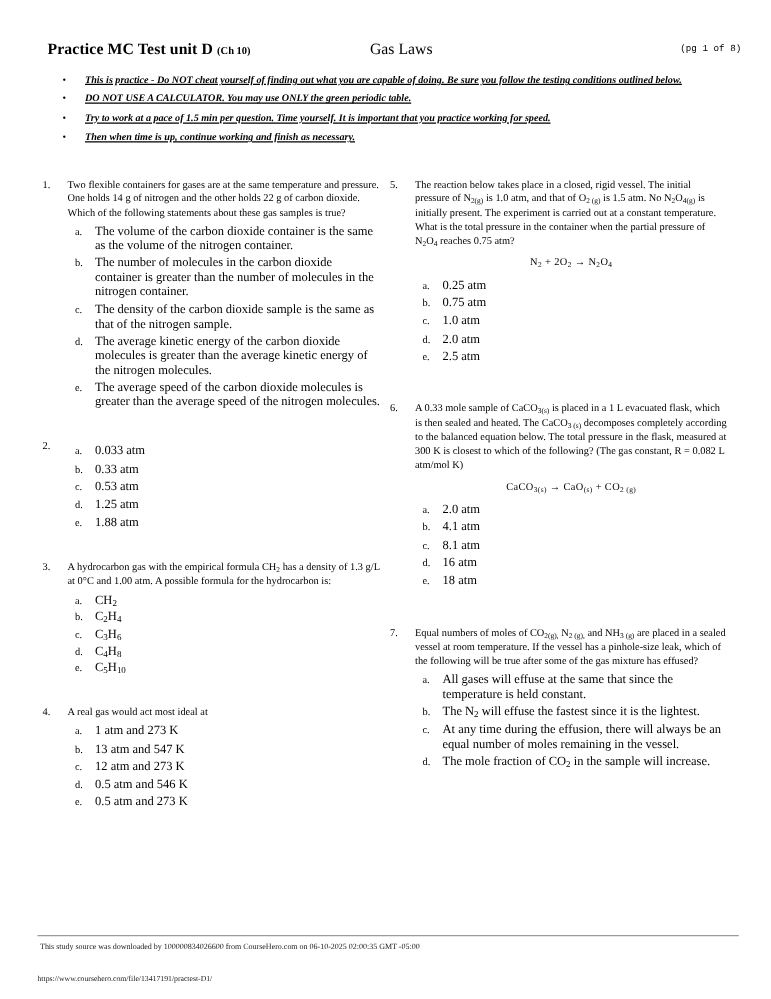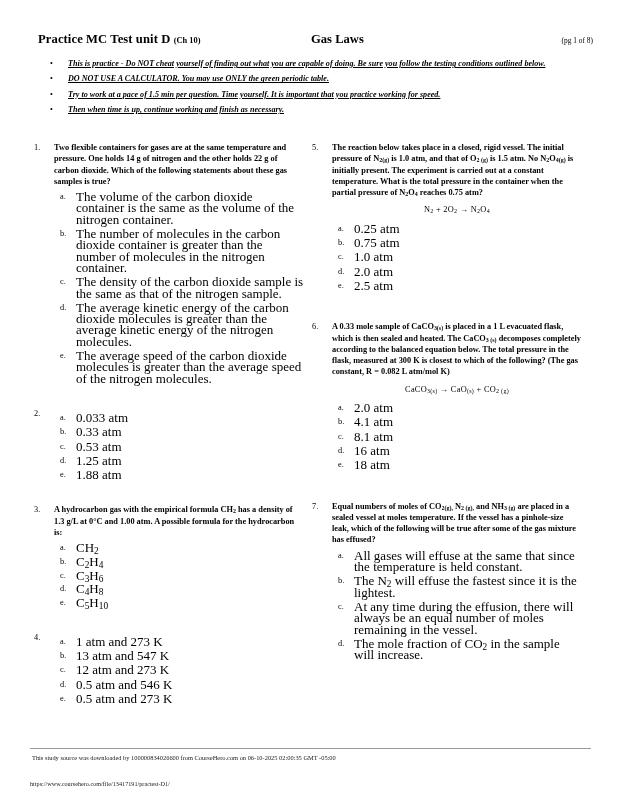--- a/index.html
+++ b/index.html
@@ -43,30 +43,30 @@
   .doc-title .ch {
     font-size: 8.4px;
     font-weight: bold;
     letter-spacing: 0;
   }
   .doc-subject {
     position: absolute;
     left: 258px;
     top: 0;
     font-size: 12.6px;
-    font-weight: bold;
+    font-weight: normal;
     white-space: nowrap;
-    margin-left: 15px;
   }
   .page-indicator {
     position: absolute;
     right: 0;
     top: 4px;
     font-size: 7.4px;
     white-space: nowrap;
+    font-family: Liberation Mono, monospace;
   }
 
   
   .instructions {
     position: absolute;
     top: 58px;
     left: 46px;
     right: 26px;
   }
   .instr-row {
@@ -115,41 +115,40 @@
     padding-left: 2px;
     box-sizing: border-box;
   }
   .q-body {
     flex: 1;
   }
   .q-stem {
     font-size: 8.3px;
     line-height: 11.3px;
     text-align: left;
-    font-weight: bold;
   }
   .choices {
     margin-top: 4px;
   }
   .choice {
     display: flex;
     align-items: flex-start;
     margin-bottom: 3px;
   }
   .choice-letter {
     flex: 0 0 22px;
     width: 22px;
     font-size: 8.3px;
     line-height: 11.3px;
     padding-left: 6px;
     box-sizing: border-box;
   }
   .choice-text {
     flex: 1;
-    font-size: 13px;
+    font-size: 10px;
     line-height: 11.3px;
   }
   .choice.tight { margin-bottom: 2.4px; }
 
   .equation {
     text-align: center;
     font-size: 8.3px;
     line-height: 11.3px;
     margin: 6px 0 7px 0;
     letter-spacing: 0.3px;
@@ -309,20 +308,21 @@
           </div>
         </div>
       </div>
     </div>
 
     <div class="spacer-md"></div>
 
     <div class="q">
       <div class="q-num">4.</div>
       <div class="q-body">
+        <div class="q-stem">A real gas would act most ideal at</div>
         <div class="choices">
           <div class="choice">
             <div class="choice-letter">a.</div>
             <div class="choice-text">1 atm and 273 K</div>
           </div>
           <div class="choice">
             <div class="choice-letter">b.</div>
             <div class="choice-text">13 atm and 547 K</div>
           </div>
           <div class="choice">
@@ -405,21 +405,21 @@
           </div>
         </div>
       </div>
     </div>
 
     <div class="spacer-lg"></div>
 
     <div class="q">
       <div class="q-num">7.</div>
       <div class="q-body">
-        <div class="q-stem"><span>Equal numbers of moles of CO</span><sub>2(g),</sub><span> N</span><sub>2 (g),</sub><span> and NH</span><sub>3 (g)</sub><span> are placed in a sealed vessel at moles temperature. If the vessel has a pinhole-size leak, which of the following will be true after some of the gas mixture has effused?</span></div>
+        <div class="q-stem"><span>Equal numbers of moles of CO</span><sub>2(g),</sub><span> N</span><sub>2 (g),</sub><span> and NH</span><sub>3 (g)</sub><span> are placed in a sealed vessel at room temperature. If the vessel has a pinhole-size leak, which of the following will be true after some of the gas mixture has effused?</span></div>
         <div class="choices">
           <div class="choice">
             <div class="choice-letter">a.</div>
             <div class="choice-text">All gases will effuse at the same that since the temperature is held constant.</div>
           </div>
           <div class="choice">
             <div class="choice-letter">b.</div>
             <div class="choice-text"><span>The N</span><sub>2</sub><span> will effuse the fastest since it is the lightest.</span></div>
           </div>
           <div class="choice">

